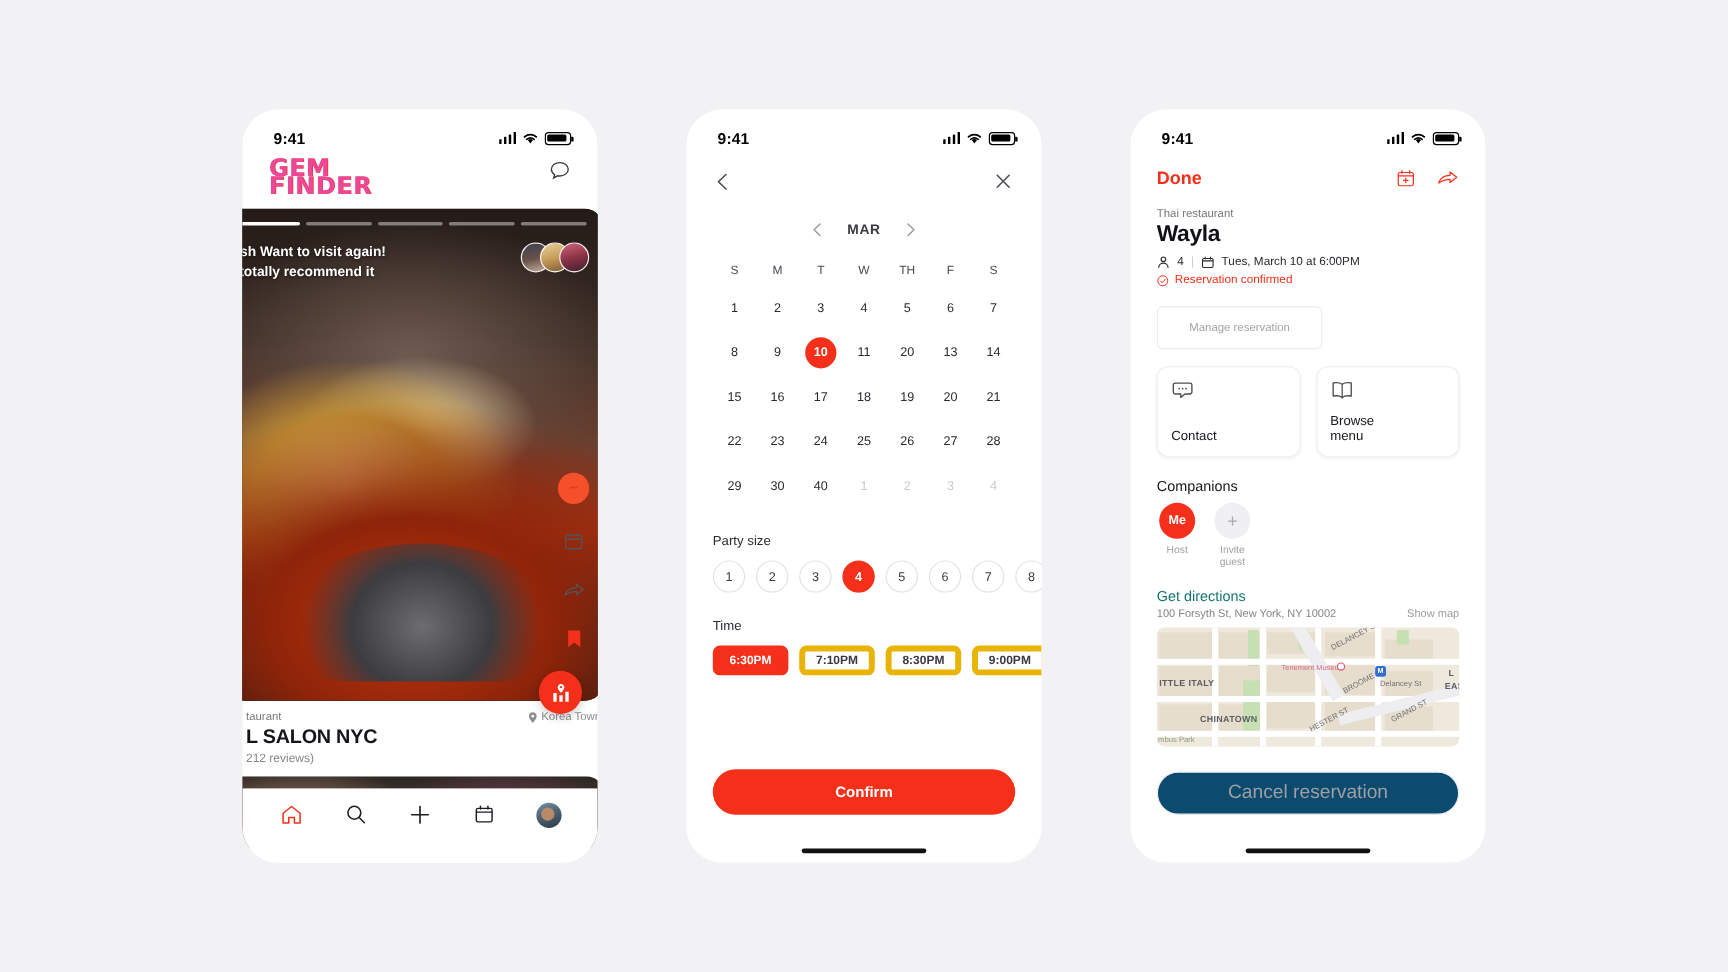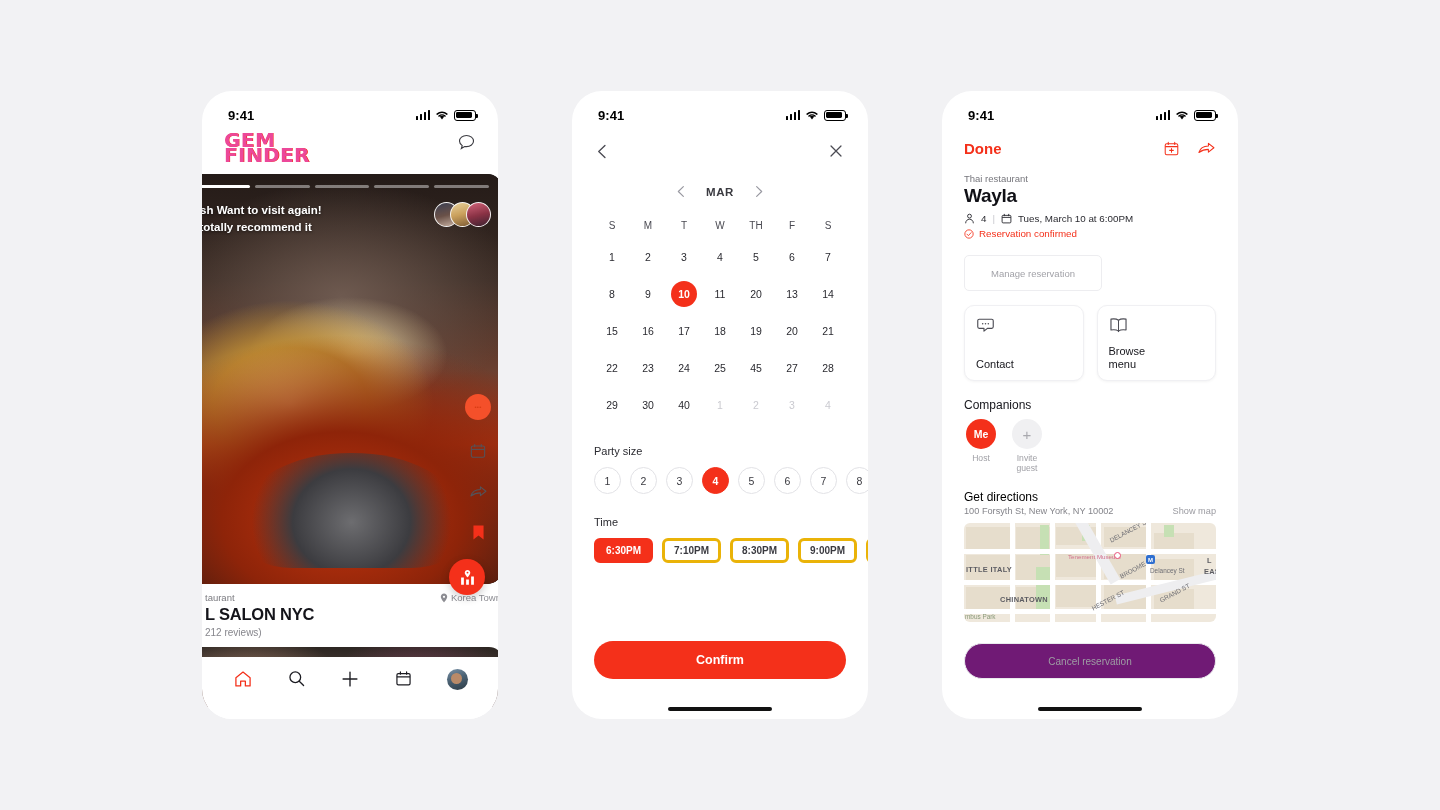--- a/index.html
+++ b/index.html
@@ -239,21 +239,21 @@
     flex: 0 0 auto;
     width: 27px; height: 27px; border-radius: 50%;
     border: 1px solid #e2e2e6;
     display: flex; align-items: center; justify-content: center;
     font-size: 10.5px; color: #3a3a40; background: #fff;
   }
   .psize.on { background: #f4301a; border-color: #f4301a; color: #fff; font-weight: bold; }
   .tchip {
     flex: 0 0 auto;
     height: 25px; padding: 0 9px;
-    border-radius: 6px; border: 3px solid #eab308;
+    border-radius: 6px; border: 5px solid #eab308;
     display: flex; align-items: center; justify-content: center;
     font-size: 10px; color: #3a3a40; background: #fff; font-weight: bold;
   }
   .tchip.on { background: #f4301a; border-color: #f4301a; color: #fff; }
   .confirm {
     position: absolute; left: 22px; right: 22px; bottom: 40px;
     height: 38px; border-radius: 20px; background: #f4301a;
     color: #fff; font-size: 12.5px; font-weight: bold;
     display: flex; align-items: center; justify-content: center;
   }
@@ -299,21 +299,21 @@
   .comp { width: 34px; text-align: center; }
   .comp .bub {
     width: 30px; height: 30px; border-radius: 50%;
     display: flex; align-items: center; justify-content: center;
     margin: 0 auto;
     font-size: 10.5px; font-weight: bold;
   }
   .comp .bub.me { background: #f4301a; color: #fff; }
   .comp .bub.add { background: #f0f0f2; color: #a8a8ae; font-size: 15px; font-weight: normal; }
   .comp .cl { font-size: 8.6px; color: #a0a0a6; margin-top: 4px; line-height: 10px; }
-  .dirhead { font-size: 12px; color: #000000; margin-top: 17px; }
+  .dirhead { font-size: 12px; color: #0f766e; margin-top: 17px; }
   .dirrow {
     display: flex; align-items: baseline; justify-content: space-between; margin-top: 2px;
   }
   .addr { font-size: 9.2px; color: #84848a; }
   .showmap { font-size: 9.2px; color: #9a9aa0; }
 
   .map {
     margin-top: 7px; height: 99px; border-radius: 6px; overflow: hidden;
     position: relative; background: #efe8dc;
   }
@@ -333,22 +333,22 @@
     border: 1.6px solid #e8527a; background: #fff;
   }
   .map .subway {
     position: absolute; width: 9px; height: 9px; border-radius: 2px;
     background: #2f6fd0; color: #fff; font-size: 6px; font-weight: bold;
     display: flex; align-items: center; justify-content: center;
   }
   .cancelbtn {
     position: absolute; left: 22px; right: 22px; bottom: 40px;
     height: 36px; border-radius: 19px; border: 1px solid #eaeaee;
-    background: #701a75; display: flex; align-items: center; justify-content: center;
-    font-size: 10px; color: #9e9ea4;
+    background: #0c4a6e; display: flex; align-items: center; justify-content: center;
+    font-size: 16px; color: #9e9ea4;
   }
 </style>
 </head>
 <body>
 
 <div class="stage">
 
   <div class="phone">
     <div class="statusbar">
       <div class="sb-time">9:41</div>
@@ -557,21 +557,21 @@
         <div class="calcell">19</div>
         <div class="calcell">20</div>
         <div class="calcell">21</div>
       </div>
 
       <div class="calrow">
         <div class="calcell">22</div>
         <div class="calcell">23</div>
         <div class="calcell">24</div>
         <div class="calcell">25</div>
-        <div class="calcell">45</div>
+        <div class="calcell">26</div>
         <div class="calcell">27</div>
         <div class="calcell">28</div>
       </div>
 
       <div class="calrow">
         <div class="calcell">29</div>
         <div class="calcell">30</div>
         <div class="calcell">40</div>
         <div class="calcell muted">1</div>
         <div class="calcell muted">2</div>

